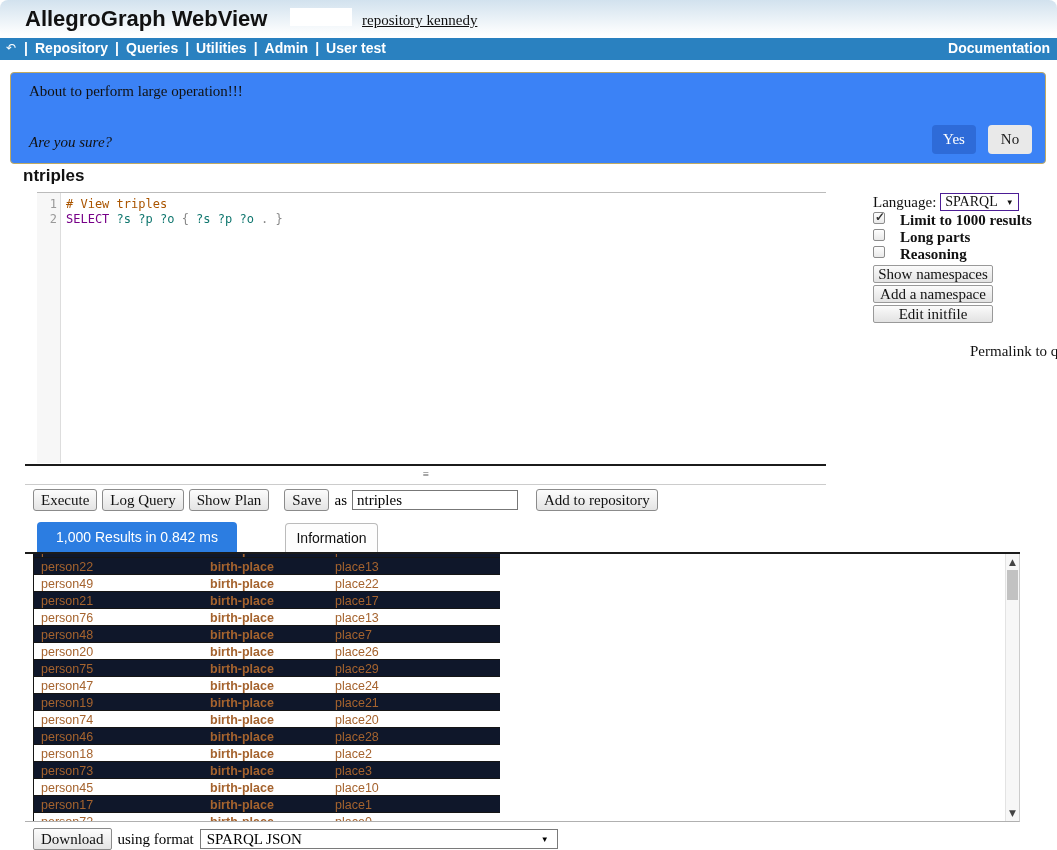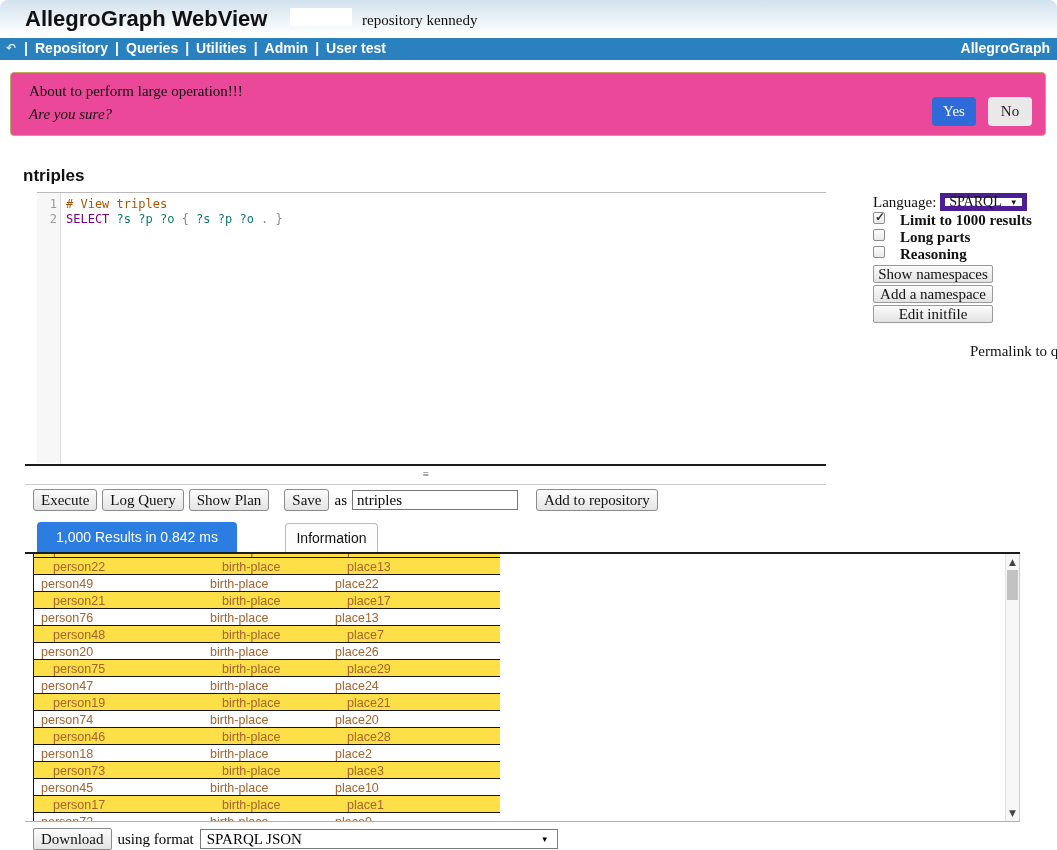--- a/index.html
+++ b/index.html
@@ -3,31 +3,31 @@
 <meta charset="utf-8">
 <style>
   * { margin:0; padding:0; box-sizing:border-box; }
   html,body { width:1057px; height:850px; overflow:hidden; background:#fff;
     font-family:"Liberation Serif", serif; }
   
   .hdr { position:relative; height:38px; background:linear-gradient(#d2e2ee,#ffffff 92%);border-radius:8px; }
   .hdr-title { position:absolute; left:25px; top:6px; font-family:"Liberation Sans",sans-serif;
     font-weight:bold; font-size:22px; color:#111; }
   .hdr-box { position:absolute; left:290px; top:8px; width:62px; height:18px; background:#fff; }
-  .hdr-repo { position:absolute; left:362px; top:12px; font-size:15px; color:#111; }
+  .hdr-repo { position:absolute; left:362px; top:12px; font-size:15px; color:#111;text-decoration:underline; }
   
   .nav { position:relative; height:22px; background:#2a81c0; color:#fff;
     font-family:"Liberation Sans",sans-serif; font-weight:bold; font-size:14px; }
   .nav-left { position:absolute; left:6px; top:2px; display:flex; gap:7px; align-items:center;}
   .nav-back { font-size:12px; font-weight:normal; margin-right:1px; }
   .nav-sep { font-weight:bold; }
   .nav-doc { position:absolute; right:7px; top:2px; }
   
-  .warn { position:absolute; left:10px; top:72px; width:1036px; height:64px;
-    background:#ec4899; border:1px solid #c0aa62; border-radius:4px;padding-left:27px; }
+  .warn { position:absolute; left:10px; top:72px; width:1036px; height:92px;
+    background:#3b82f6; border:1px solid #c0aa62; border-radius:4px;padding-left:27px; }
   .warn-msg { position:absolute; left:18px; top:10px; font-size:15px; color:#111; }
   .warn-q { position:absolute; left:18px; bottom:12px; font-size:15px; font-style:italic; color:#111; }
   .warn-btn { position:absolute; bottom:9px; height:29px; width:44px; border:none;
     border-radius:4px; font-family:"Liberation Serif",serif; font-size:15px; text-align:center; line-height:29px; }
   .warn-yes { right:69px; background:#2e6bd8; color:#fff; }
   .warn-no { right:13px; background:#e9e9e9; color:#222; }
   
   .qname { position:absolute; left:23px; top:166px; font-family:"Liberation Sans",sans-serif;
     font-weight:bold; font-size:17px; color:#111; }
   
@@ -37,21 +37,21 @@
   .gutter { width:24px; background:#f7f7f7; border-right:1px solid #ddd; color:#999;
     text-align:right; padding:4px 3px 0 0; }
   .code { padding:4px 0 17px 5px; white-space:pre; }
   .tok-comment { color:#a50; }
   .tok-keyword { color:#708; }
   .tok-variable { color:#0f766e; }
   .tok-bracket { color:#888; }
   
   .opts { position:absolute; left:873px; top:192px; width:212px; font-size:15px; color:#111; }
   .lang-row { display:flex; align-items:center; gap:4px; height:20px; }
-  .sel { border:5px solid #4c1d95; background:#fff; height:18px; display:inline-flex;
+  .sel { border:1px solid #4c1d95; background:#fff; height:18px; display:inline-flex;
     align-items:center; padding:0 4px; font-size:14px; }
   .sel .arrow { font-size:8px; margin-left:8px; color:#111; }
   .cb-row { display:flex; align-items:flex-start; gap:15px; height:17px;font-weight:bold; }
   .cb { width:12px; height:12px; border:1px solid #8c8c8c; border-radius:2px;
     background:linear-gradient(#fefefe,#e9e9e9); position:relative; flex:none; }
   .cb.checked::after { content:"✓"; position:absolute; left:1px; top:-3px; font-size:12px;
     font-weight:bold; color:#333; font-family:"Liberation Sans",sans-serif;}
   .opt-btn { display:block; width:120px; height:18px; margin-top:2px; border:1px solid #999;
     border-radius:2px; background:linear-gradient(#fbfbfb,#e2e2e2);
     font-family:"Liberation Serif",serif; font-size:15px; text-align:center; line-height:16px; color:#111; }
@@ -79,24 +79,24 @@
     line-height:30px; margin-right:7px; }
   .tab.inactive { background:#fdfdfd; color:#111; border:1px solid #bbb; border-bottom:none;
     width:93px; height:29px; text-align:center; line-height:29px;margin-left:41px; }
   .tabline { position:absolute; left:25px; top:552px; width:995px; height:2px; background:#1b1b1b; }
   
   .results { position:absolute; left:25px; top:554px; width:995px; height:268px;
     border-bottom:1px solid #b0b0b0; border-right:1px solid #ccc; background:#fff; overflow:hidden; }
   .rtable { position:absolute; left:8px; top:0; width:467px; border-left:1px solid #151515; }
   .rrow { display:flex; height:17px; border-bottom:1px solid #151515; overflow:hidden;
     font-family:"Liberation Sans",sans-serif; font-size:12.5px; color:#a5632e; }
-  .rrow.gray { background:#fde047;padding-left:12px; }
+  .rrow.gray { background:#0f172a; }
   .rrow .c { padding:2px 0 0 7px; }
   .rrow .c1 { width:169px; }
-  .rrow .c2 { width:125px; }
+  .rrow .c2 { width:125px;font-weight:bold; }
   .rrow .c3 { flex:1; }
   .rrow.sliver { height:4px; }
   .rrow.sliver .c { margin-top:-13px; }
   
   .sbar { position:absolute; right:0; top:0; width:14px; height:100%; background:#f7f7f7;
     border-left:1px solid #e3e3e3; }
   .sbar .arr { position:absolute; left:0; width:100%; text-align:center; font-size:9px; color:#444;
     font-family:"DejaVu Sans",sans-serif; }
   .sbar .up { top:3px; }
   .sbar .dn { bottom:3px; }
@@ -125,21 +125,21 @@
       <span>Repository</span>
       <span class="nav-sep">|</span>
       <span>Queries</span>
       <span class="nav-sep">|</span>
       <span>Utilities</span>
       <span class="nav-sep">|</span>
       <span>Admin</span>
       <span class="nav-sep">|</span>
       <span>User test</span>
     </div>
-  <div class="nav-doc">AllegroGraph</div>
+  <div class="nav-doc">Documentation</div>
 </div>
 
 <div class="warn">
   <div class="warn-msg">About to perform large operation!!!</div>
   <div class="warn-q">Are you sure?</div>
   <div class="warn-btn warn-yes">Yes</div>
   <div class="warn-btn warn-no">No</div>
 </div>
 
 <div class="qname">ntriples</div>

